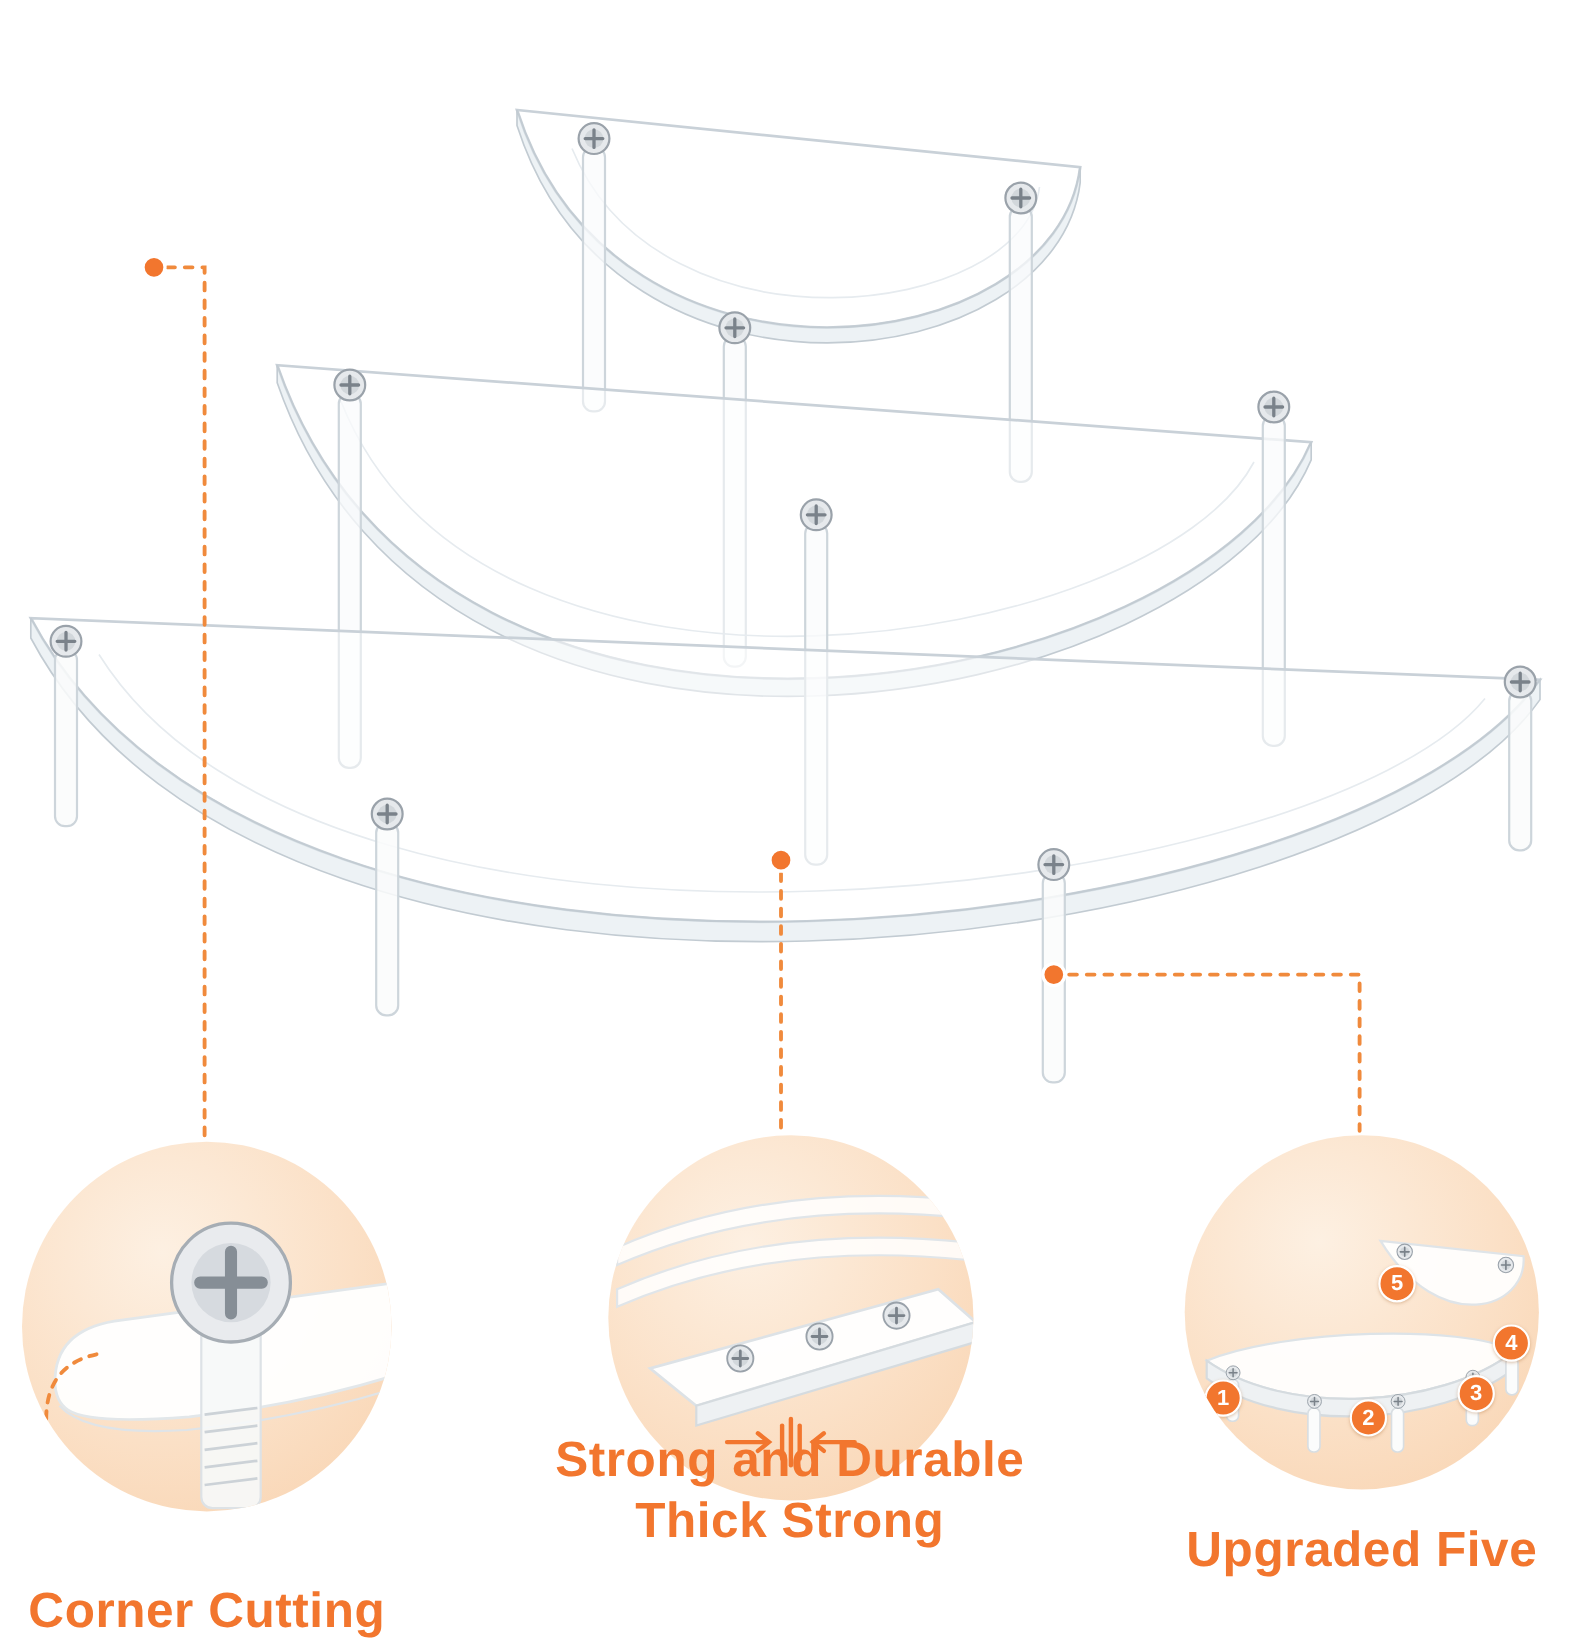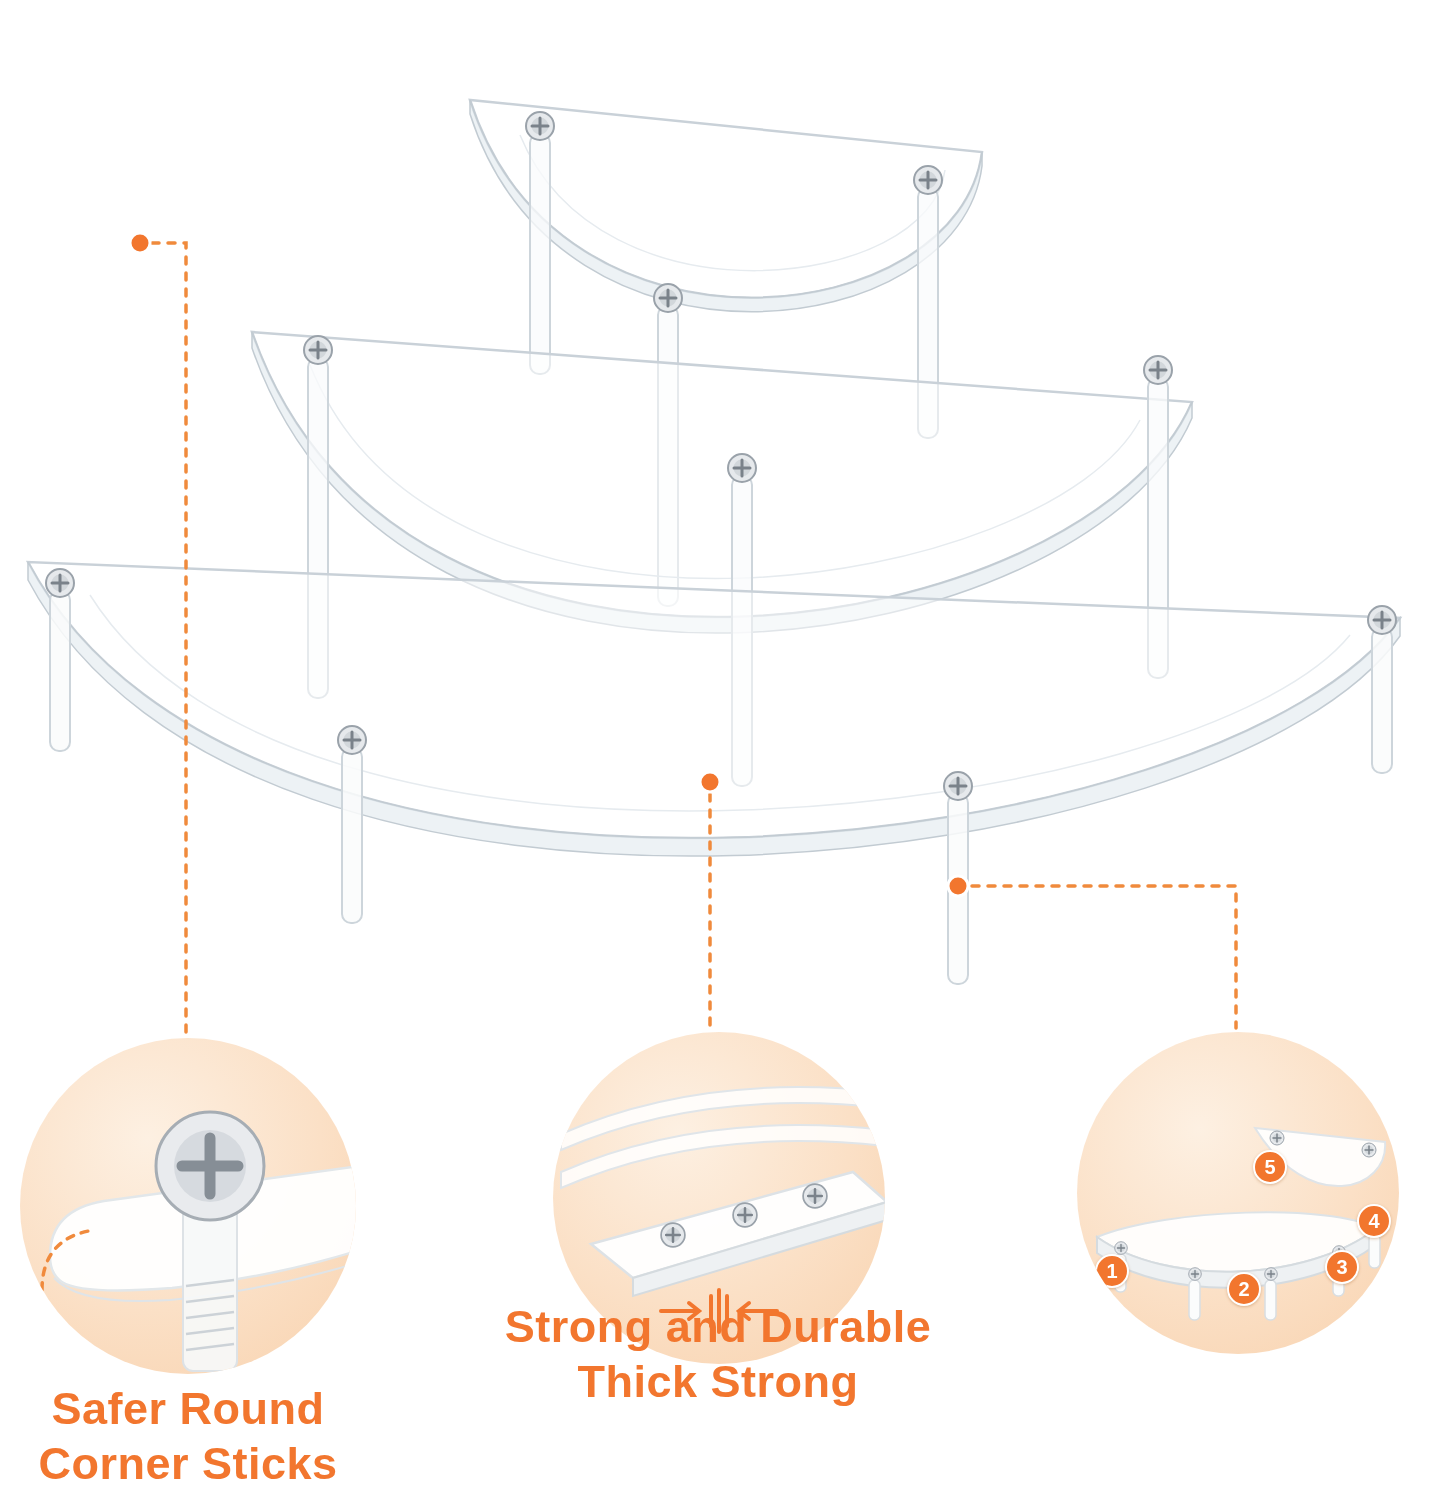--- a/index.html
+++ b/index.html
@@ -176,24 +176,24 @@
       </g>
     </svg>
     <div class="badge b1">1</div>
     <div class="badge b2">2</div>
     <div class="badge b3">3</div>
     <div class="badge b4">4</div>
     <div class="badge b5">5</div>
   </div>
 
   <div class="caption cap1">
-    <span>Safer Round</span><br>
-    <span>Corner Sticks</span>
+    <br>
+    <span>Corner Cutting</span>
   </div>
   <div class="caption cap2">
     <span>Strong and Durable</span><br>
     <span>Thick Strong</span>
   </div>
   <div class="caption cap3">
-    <br>
+    <span>Upgraded Five</span><br>
   </div>
 
 </div>
 
 </body></html>

